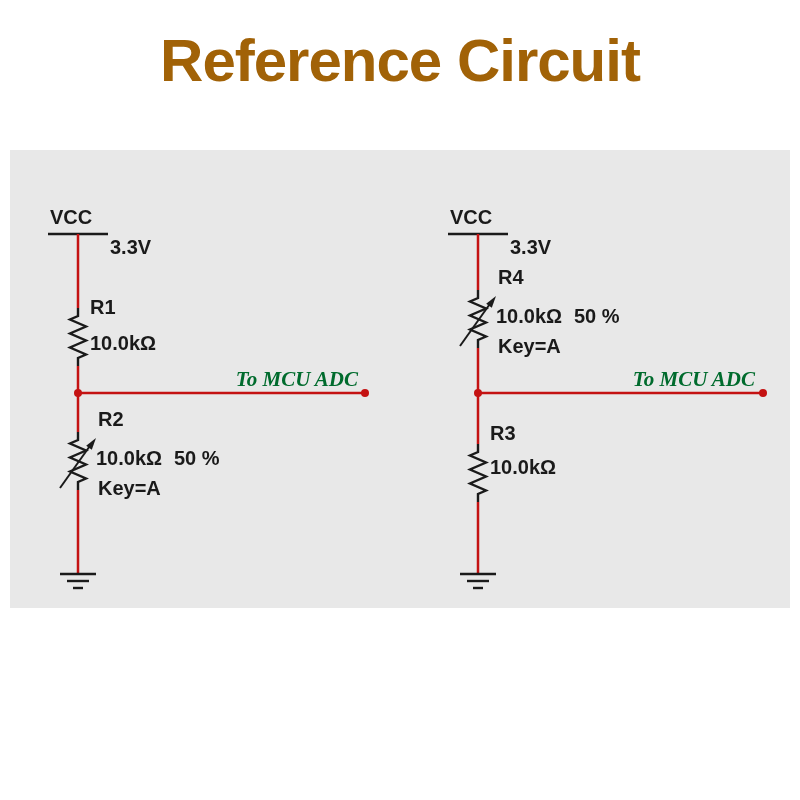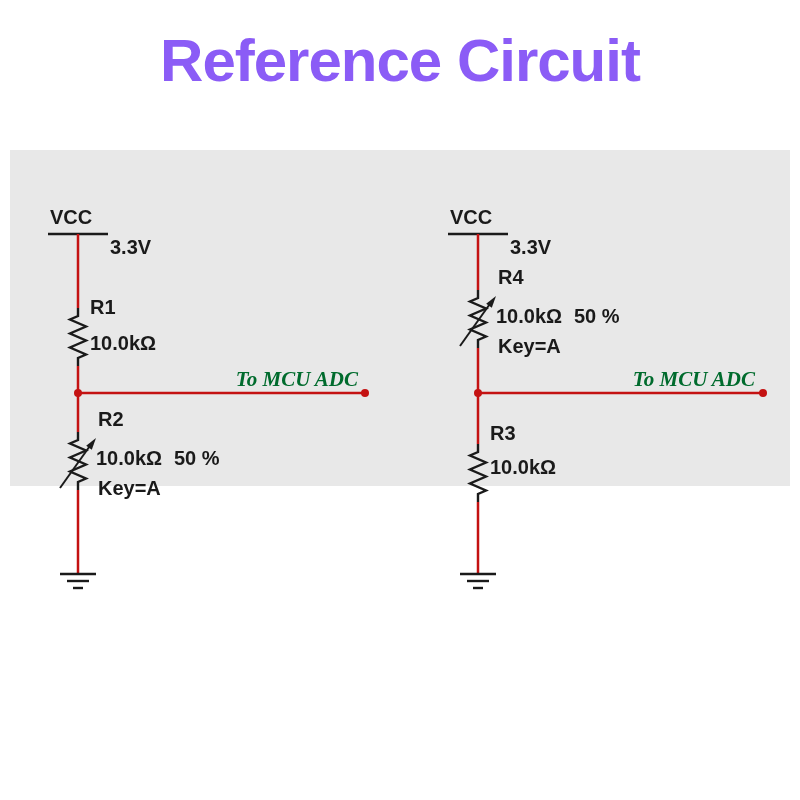--- a/index.html
+++ b/index.html
@@ -10,26 +10,26 @@
     font-family: "Liberation Sans", sans-serif;
     overflow: hidden;
   }
   .title {
     position: absolute;
     top: 26px; left: 0; width: 800px;
     text-align: center;
     font-size: 60px;
     font-weight: bold;
     letter-spacing: -1px;
-    color: #8b5cf6;
+    color: #a16207;
   }
   .panel {
     position: absolute;
     left: 10px; top: 150px;
-    width: 780px; height: 336px;
+    width: 780px; height: 458px;
     background: var(--panel-bg, #e8e8e8);
   }
   svg { display: block; }
   svg text {
     font-family: "Liberation Sans", sans-serif;
     font-weight: bold;
     font-size: 20px;
     fill: var(--comp, #1a1a1a);
   }
   svg text.net {

